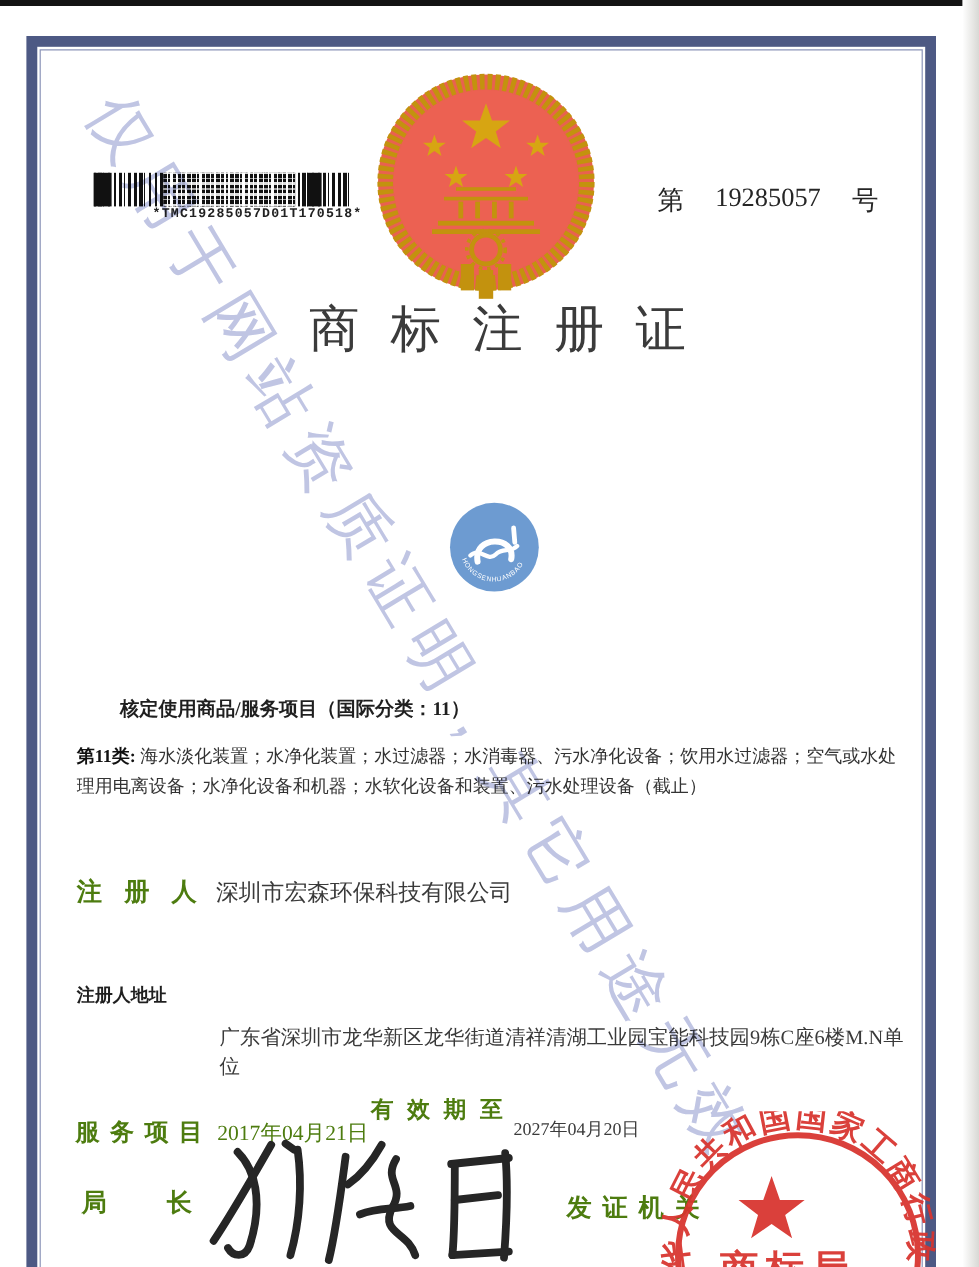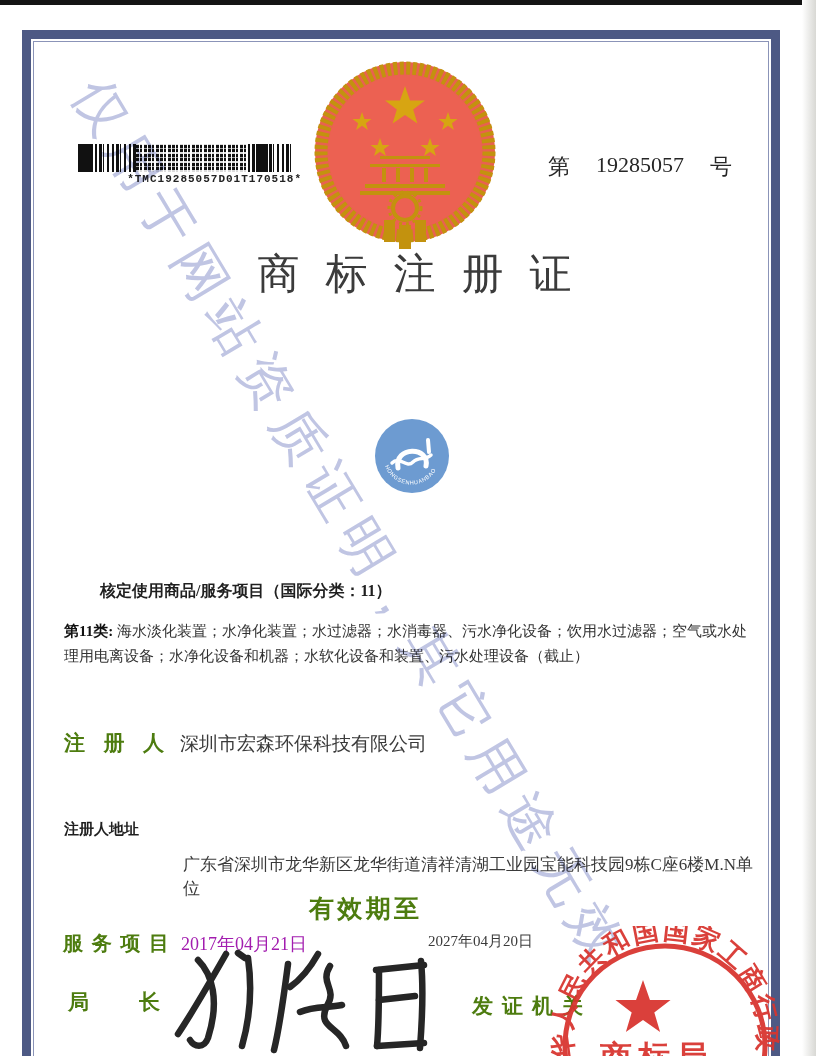--- a/index.html
+++ b/index.html
@@ -42,22 +42,22 @@
   .goods-para b{color:#111;}
 
   .row-label{font-weight:bold;color:#4d7c0f;display:inline-block;
     text-align:justify;text-align-last:justify;}
   .registrant-label{left:64px;top:729px;width:100px;font-size:21px;}
   .registrant-value{left:180px;top:731px;font-size:19px;color:#3a3a3a;}
   .address-label{left:64px;top:820px;font-size:15px;font-weight:bold;color:#1f1f1f;}
   .address-value{left:183px;top:821px;width:575px;font-size:17px;line-height:24px;color:#3a3a3a;margin-top:32px;}
 
   .regdate-label{left:63px;top:930px;width:106px;font-size:20px;}
-  .regdate-value{left:181px;top:932px;font-size:18px;color:#a21caf;}
-  .valid-label{left:309px;top:892px;width:110px;font-size:25px;}
+  .regdate-value{left:181px;top:932px;font-size:18px;color:#4d7c0f;}
+  .valid-label{left:309px;top:912px;width:110px;font-size:19px;}
   .valid-value{left:428px;top:932px;font-size:15px;color:#3a3a3a;}
 
   .director-label{left:68px;top:988px;width:92px;font-size:21px;}
   .issuer-label{left:472px;top:992px;font-size:21px;font-weight:bold;color:#4d7c0f;letter-spacing:9px;}
 
   .sig-svg{left:168px;top:948px;}
   .sr{position:absolute;width:1px;height:1px;overflow:hidden;clip:rect(0 0 0 0);}
 
   
   .watermark{left:118px;top:66px;transform-origin:0 0;transform:rotate(59deg);

